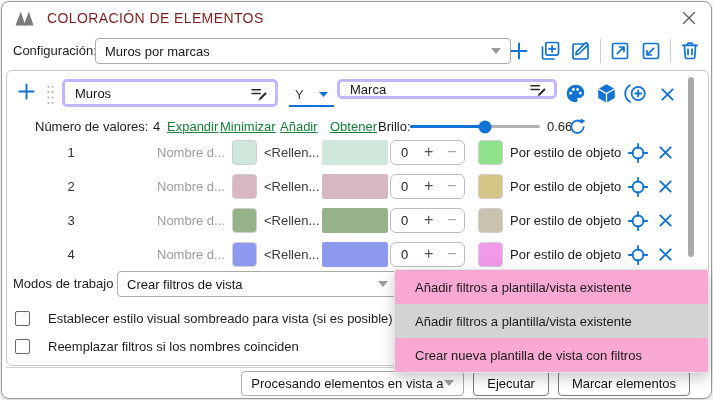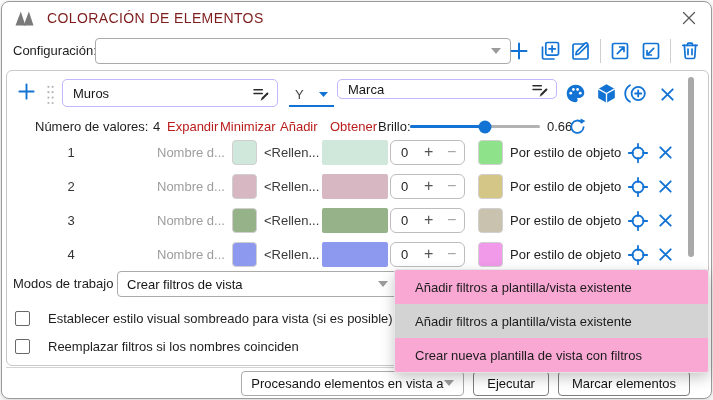--- a/index.html
+++ b/index.html
@@ -17,28 +17,28 @@
          padding:0 9px;font-size:13px;color:#161616;box-sizing:border-box;cursor:pointer;}
   .combo .ctext{white-space:nowrap;overflow:hidden;}
   .caret{margin-left:auto;flex:none;display:flex;}
   .cfg-combo{left:93px;top:36px;width:416px;height:26px;}
   .cfg-tools{position:absolute;right:9px;top:35px;height:28px;display:flex;align-items:center;gap:7px;}
   .toolbtn{display:flex;cursor:pointer;}
   .vdiv{width:1px;height:24px;background:#cfcfcf;}
   
   .panel{position:absolute;left:4px;top:68px;width:703px;height:296px;border:1px solid #c8c8c8;
          border-radius:6px;box-sizing:border-box;background:#fff;}
-  .tinput{border:1px solid #c4b5fd;border-radius:5px;background:#fff;display:flex;align-items:center;
+  .tinput{border:3px solid #c4b5fd;border-radius:5px;background:#fff;display:flex;align-items:center;
           padding:0 8px 0 10px;font-size:13px;color:#161616;box-sizing:border-box;}
   .tinput .iedit{margin-left:auto;display:flex;}
   .opsel{display:flex;align-items:center;gap:7px;padding:0 6px;border-bottom:2px solid #1273d4;
          color:#444;font-size:13px;height:24px;cursor:pointer;box-sizing:border-box;}
   .sbar{position:absolute;left:681px;top:6px;width:6px;height:180px;border-radius:3px;background:#a9a9a9;}
   .plain{font-size:13px;color:#1d1d1d;line-height:20px;white-space:nowrap;}
-  .link{color:#b91c1c;font-size:13px;line-height:20px;cursor:pointer;white-space:nowrap;}
+  .link{color:#15803d;text-decoration:underline;font-size:13px;line-height:20px;cursor:pointer;white-space:nowrap;}
   
   .slider{position:absolute;left:403px;top:46px;width:130px;height:20px;}
   .strack{position:absolute;left:0;right:0;top:8px;height:3px;background:#b3b3b3;border-radius:2px;}
   .sfill{position:absolute;left:0;top:0;bottom:0;background:#1273d4;border-radius:2px;}
   .sthumb{position:absolute;top:50%;transform:translate(-50%,-50%);width:13px;height:13px;border-radius:50%;background:#1273d4;}
   
   .vrow{position:absolute;left:0;width:100%;height:28px;}
   .vidx{position:absolute;left:52px;width:24px;text-align:center;line-height:28px;font-size:13px;color:#333;}
   .vname{position:absolute;left:150px;width:70px;line-height:28px;font-size:13px;color:#9d9d9d;
          white-space:nowrap;overflow:hidden;cursor:text;}
@@ -90,20 +90,21 @@
       <span class="title">COLORACIÓN DE ELEMENTOS</span>
       <span class="closebox">
         <svg width="14" height="14" viewBox="0 0 14 14">
             <path d="M1.5 1.5 L12.5 12.5 M12.5 1.5 L1.5 12.5" stroke="#5a5a5a" stroke-width="1.3" stroke-linecap="round"></path>
           </svg>
       </span>
     </div>
 
     <div class="cfg-label">Configuración:</div>
     <div class="combo abs cfg-combo">
+      <span class="ctext">Muros por marcas</span>
       <span class="caret">
         <svg width="10" height="6" viewBox="0 0 10 6">
             <polygon points="0,0 10,0 5,6" fill="#9c9c9c"></polygon>
           </svg>
       </span>
     </div>
     <div class="cfg-tools">
       <span class="toolbtn">
         <svg width="24" height="24" viewBox="0 0 24 24">
             <path d="M12 4.5 V19.5 M4.5 12 H19.5" stroke="#1273d4" stroke-width="2" stroke-linecap="round" fill="none"></path>

